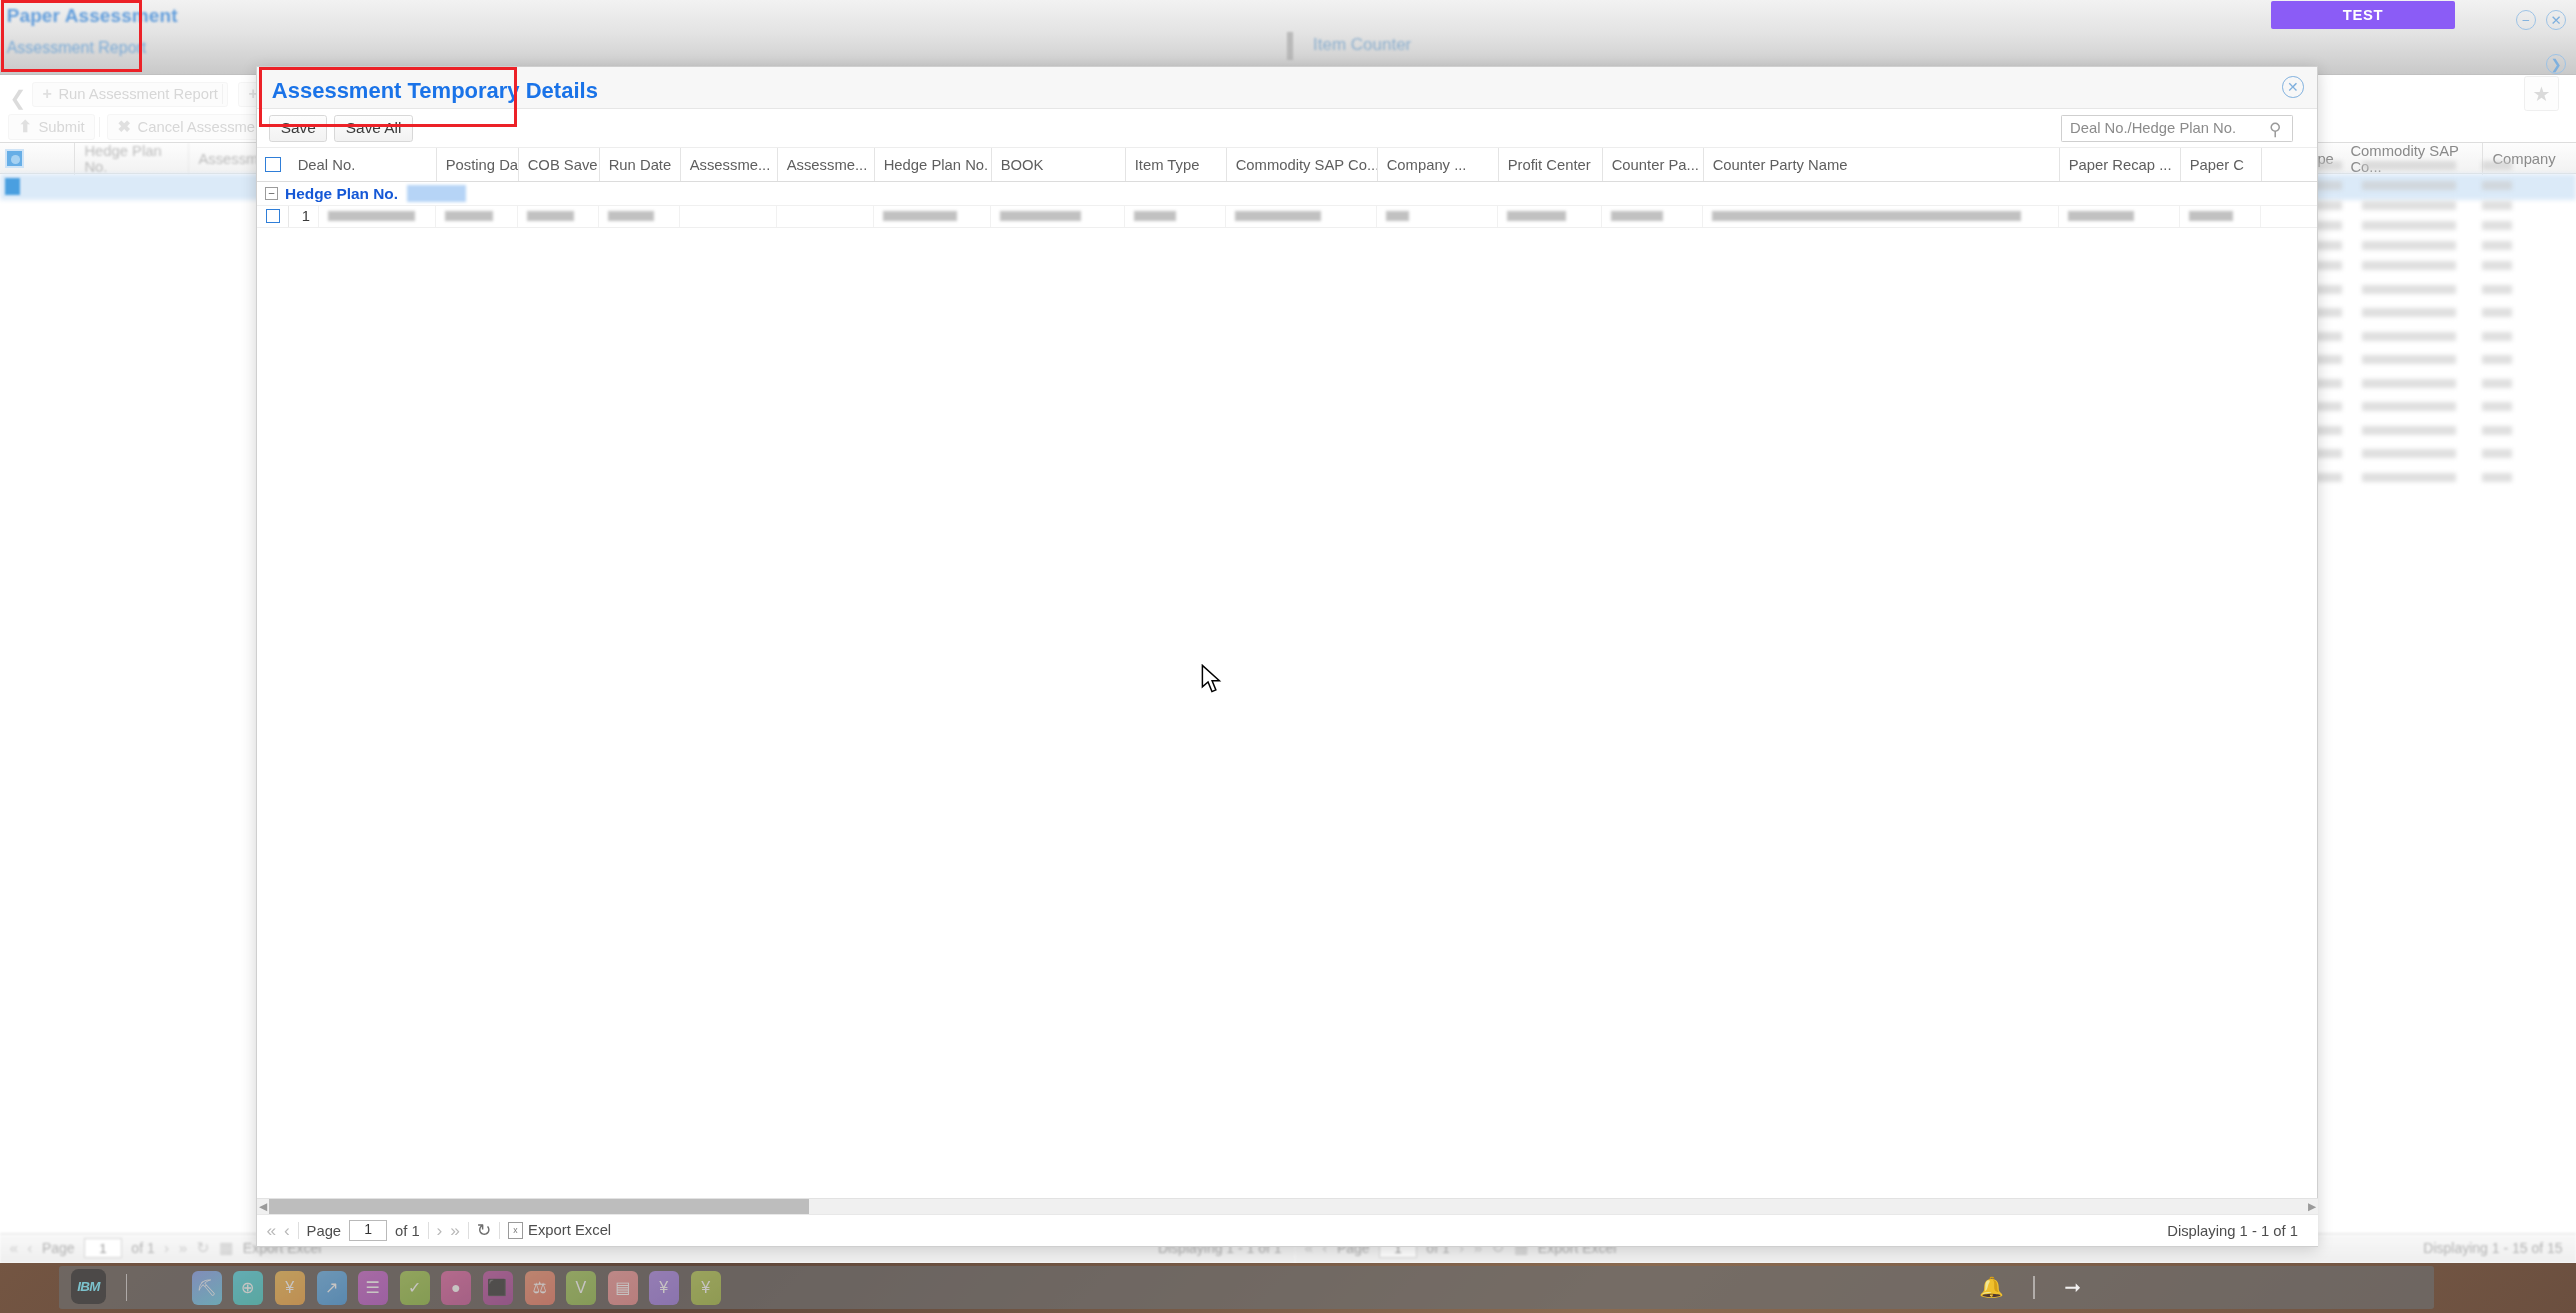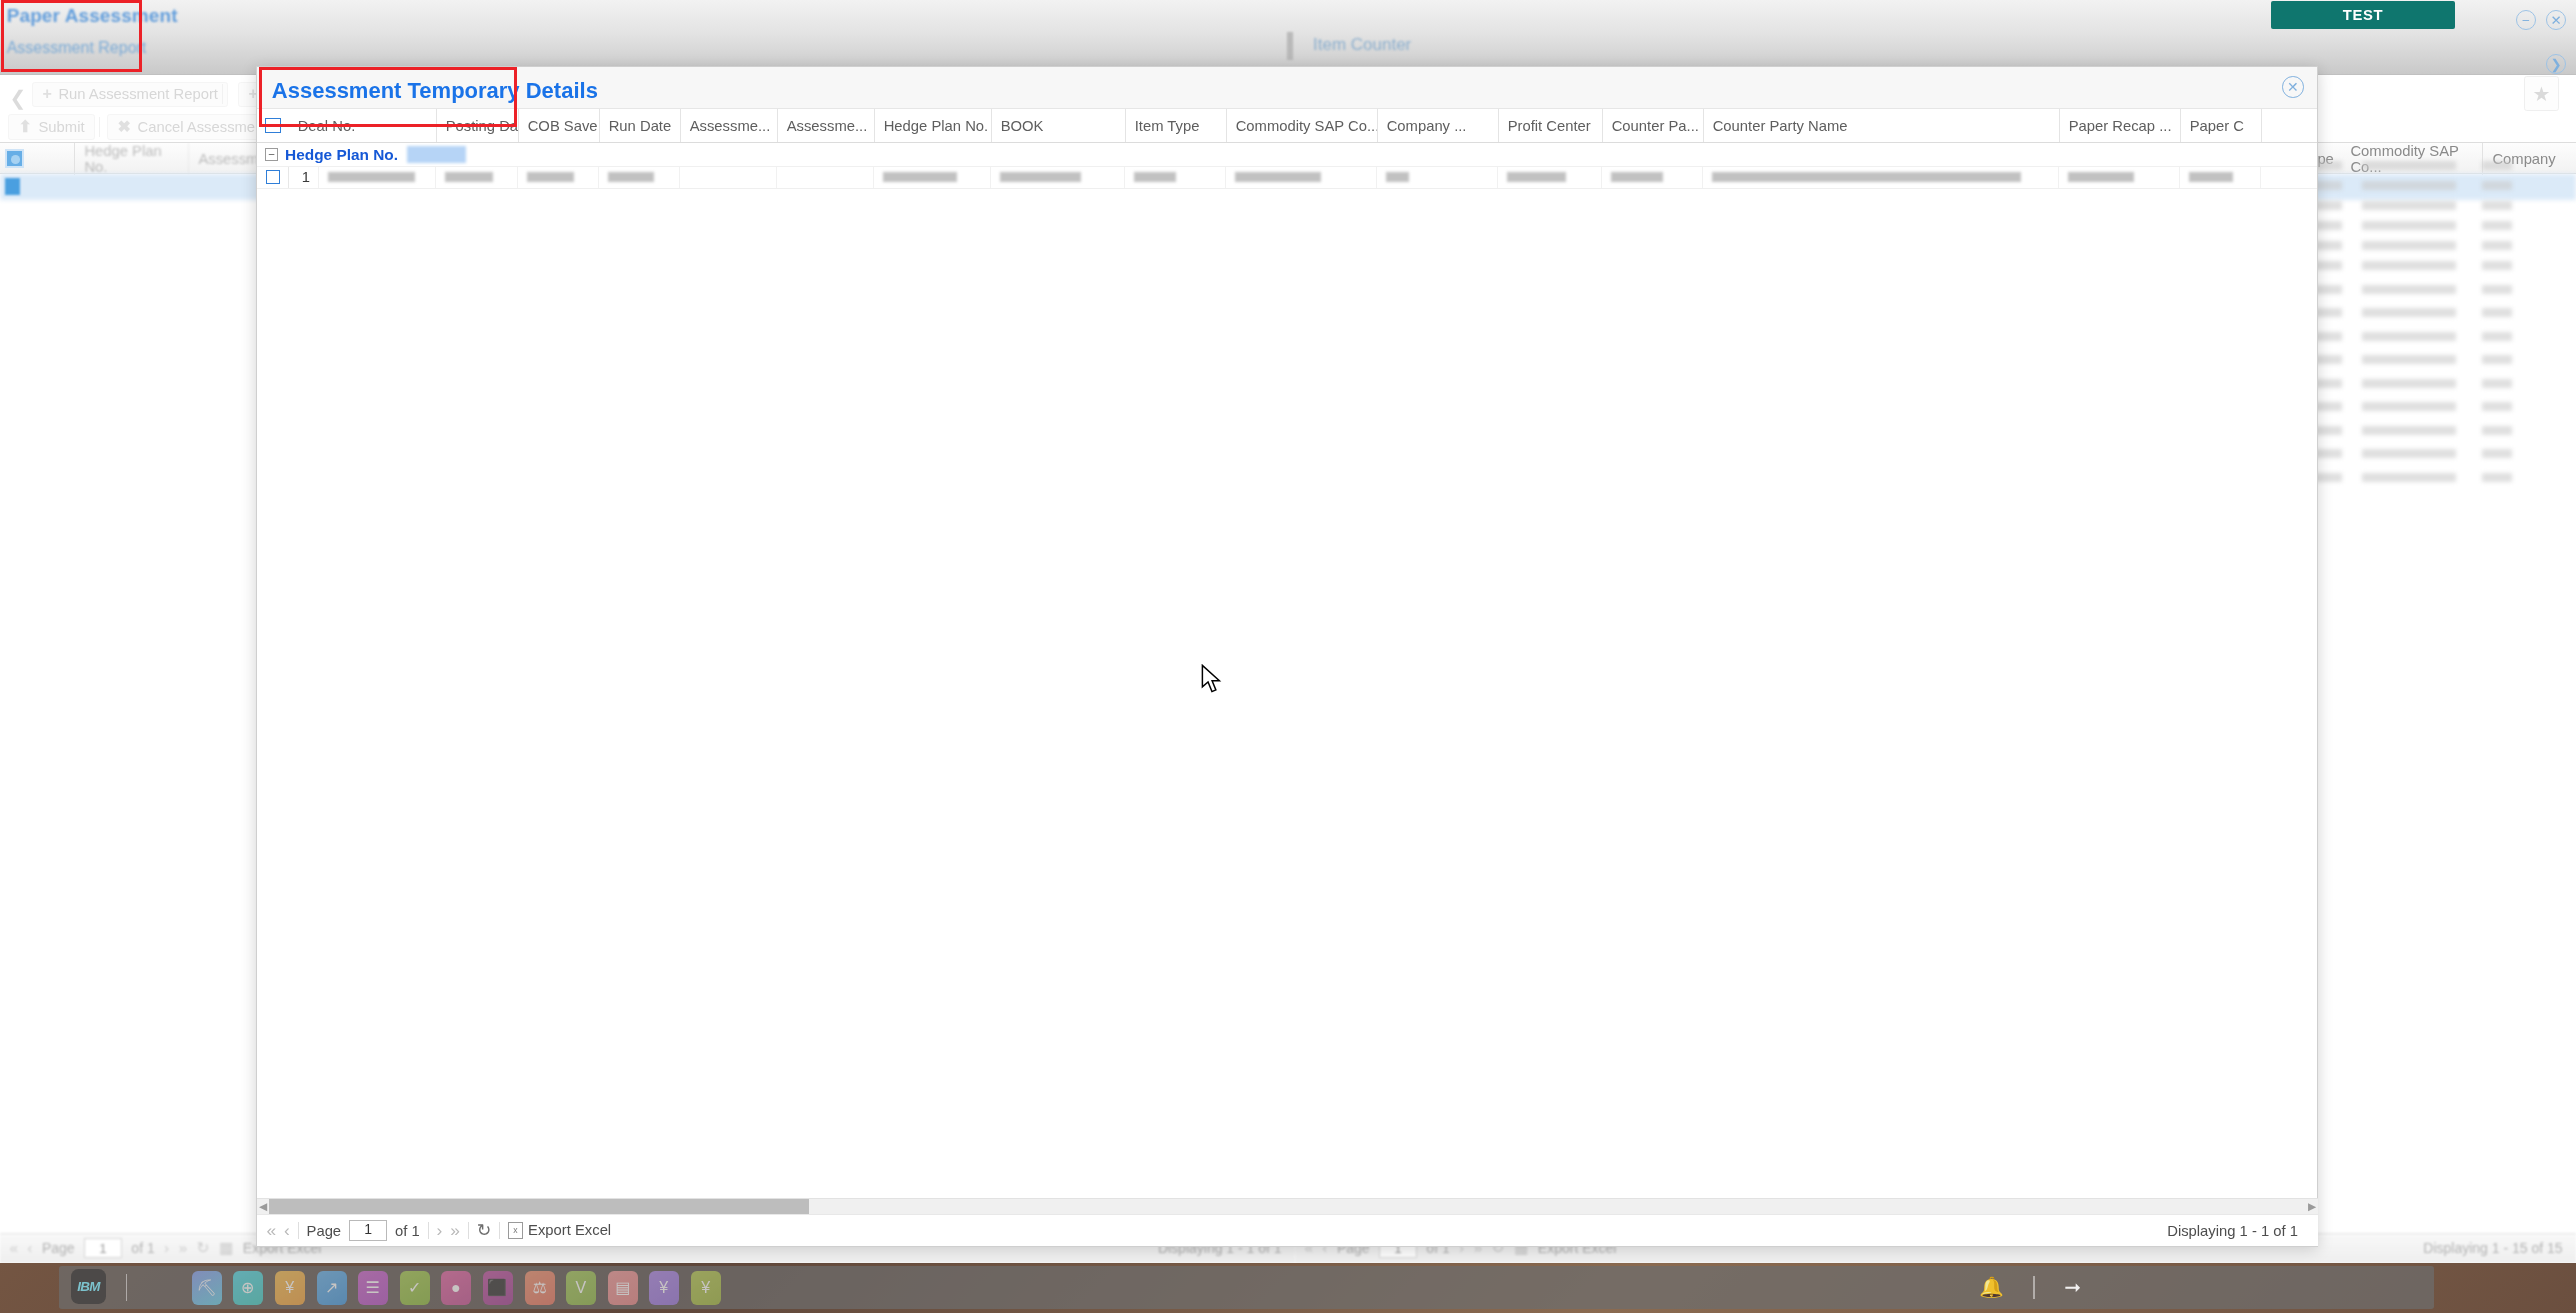--- a/index.html
+++ b/index.html
@@ -49,21 +49,21 @@
     font-size: 17px; color: #7fa8cc;
   }
   .tab-bar-marker {
     position: absolute; left: 1287px; top: 32px;
     width: 6px; height: 28px; background: #b3b3b3;
   }
 
   .test-badge {
     position: absolute; left: 2271px; top: 1.3px;
     width: 184px; height: 28px;
-    background: #0f766e;
+    background: #8b5cf6;
     color: #ffffff;
     font-size: 14.8px; font-weight: bold;
     display: flex; align-items: center; justify-content: center;
     border-radius: 2px;
     letter-spacing: 0.7px;
   }
 
   .win-ctl {
     position: absolute; width: 20px; height: 20px;
     border: 1.3px solid #9dc3e6; border-radius: 50%;
@@ -528,20 +528,28 @@
     </div>
   </div>
 
   <div class="modal">
 
     <div class="modal-titlebar">
       <div class="modal-title">Assessment Temporary Details</div>
       <div class="modal-close">✕</div>
     </div>
 
+    <div class="modal-toolbar">
+      <div class="modal-btn">Save</div>
+      <div class="modal-btn">Save All</div>
+      <div class="modal-search-wrap">
+        <input class="modal-search" type="text" placeholder="Deal No./Hedge Plan No." style="">
+        <span class="modal-search-ico">⚲</span>
+      </div>
+    </div>
 
     <div class="grid-head">
       <div class="gh checkcol">
         <div class="gh-cb"></div>
       </div>
       <div class="gh" style="width:148px;">Deal No.</div>
       <div class="gh" style="width:82px;">Posting Date</div>
       <div class="gh" style="width:81px;">COB Save</div>
       <div class="gh" style="width:81px;">Run Date</div>
       <div class="gh" style="width:97px;">Assessme...</div>

